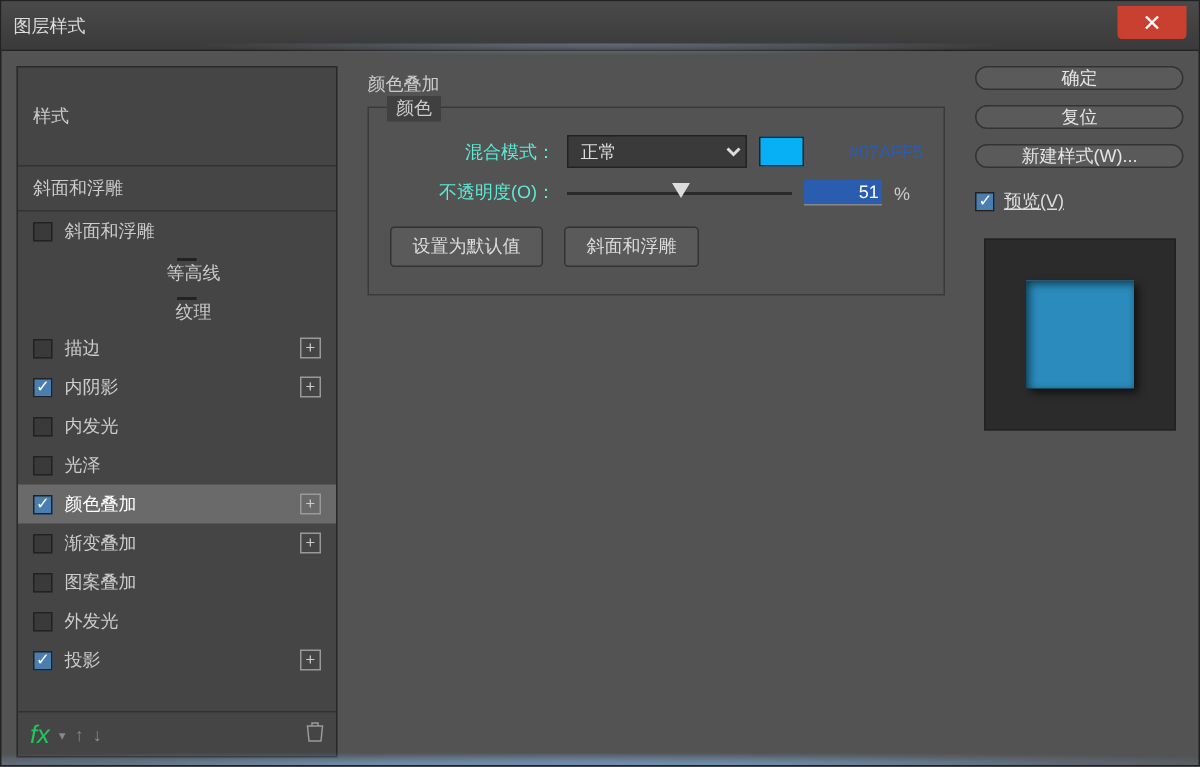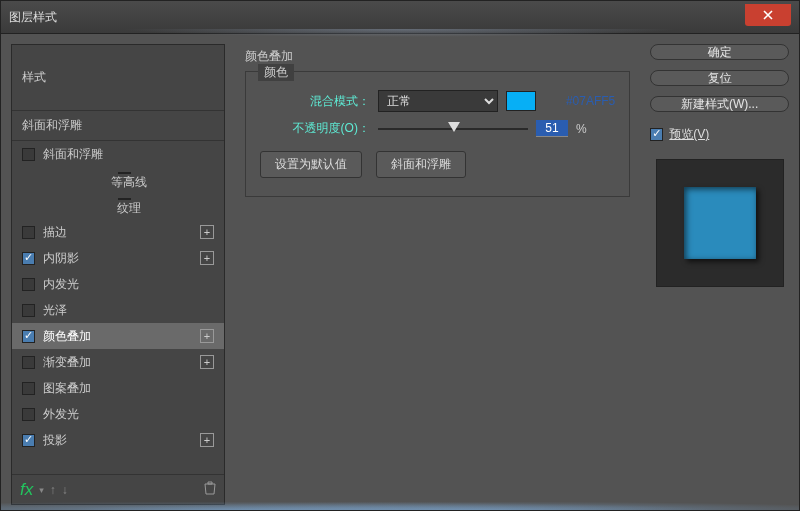--- a/index.html
+++ b/index.html
@@ -29,21 +29,21 @@
 .fieldset { border: 1px solid #3a3a3a; padding: 10px 14px 18px; position: relative; }
 .legend { position: absolute; top: -8px; left: 12px; background: #404040; padding: 0 6px; color: #ccc; font-size: 12px; }
 .row { display: flex; align-items: center; margin: 8px 0; gap: 8px; }
 .row-label { width: 110px; text-align: right; color: #5eead4; font-size: 12px; }
 select { background: #3a3a3a; color: #ddd; border: 1px solid #222; font-size: 12px; height: 22px; width: 120px; padding: 0 4px; }
 .color-swatch { width: 30px; height: 20px; background: #07aff5; border: 1px solid #222; cursor: pointer; }
 .hex { color: #2a5db0; font-weight: normal; font-size: 12px; margin-left: 22px; }
 .slider-track { position: relative; width: 150px; height: 16px; }
 .slider-line { position: absolute; top: 7px; left: 0; right: 0; height: 2px; background: #2a2a2a; }
 .slider-thumb { position: absolute; top: 1px; width: 0; height: 0; border-left: 6px solid transparent; border-right: 6px solid transparent; border-top: 10px solid #ddd; transform: translateX(-6px); }
-.num-input { width: 32px; background: #444; color: #fff; border: none; border-bottom: 1px solid #888; font-size: 12px; text-align: center; padding: 1px 2px; }
+.num-input { width: 52px; background: #444; color: #fff; border: none; border-bottom: 1px solid #888; font-size: 12px; text-align: right; padding: 1px 2px; }
 .num-input.sel { background: #4a6; background: #2a5db0; color: #fff; }
 .pct { color: #ccc; font-size: 12px; }
 .btn-row { display: flex; justify-content: flex-start; gap: 14px; margin-top: 14px; }
 .ps-btn { background: #5a5a5a; border: 1px solid #333; color: #ddd; font-size: 12px; padding: 4px 14px; border-radius: 3px; cursor: pointer; }
 
 .right-panel { width: 144px; display: flex; flex-direction: column; gap: 10px; align-items: stretch; }
 .pill-btn { height: 16px; border: 1px solid #333; border-radius: 13px; background: #5a5a5a; color: #e5e5e5; font-size: 12px; display: flex; align-items: center; justify-content: center; cursor: pointer; }
 .preview-check { display: flex; align-items: center; justify-content: flex-start; gap: 6px; color: #ddd; font-size: 12px; margin-top: 4px; text-decoration: underline; }
 .preview-check input { width: 13px; height: 13px; }
 .preview-box { width: 128px; height: 128px; background: #2b2b2b; border: 1px solid #222; display: flex; align-items: center; justify-content: center; margin: 6px auto 0; }

